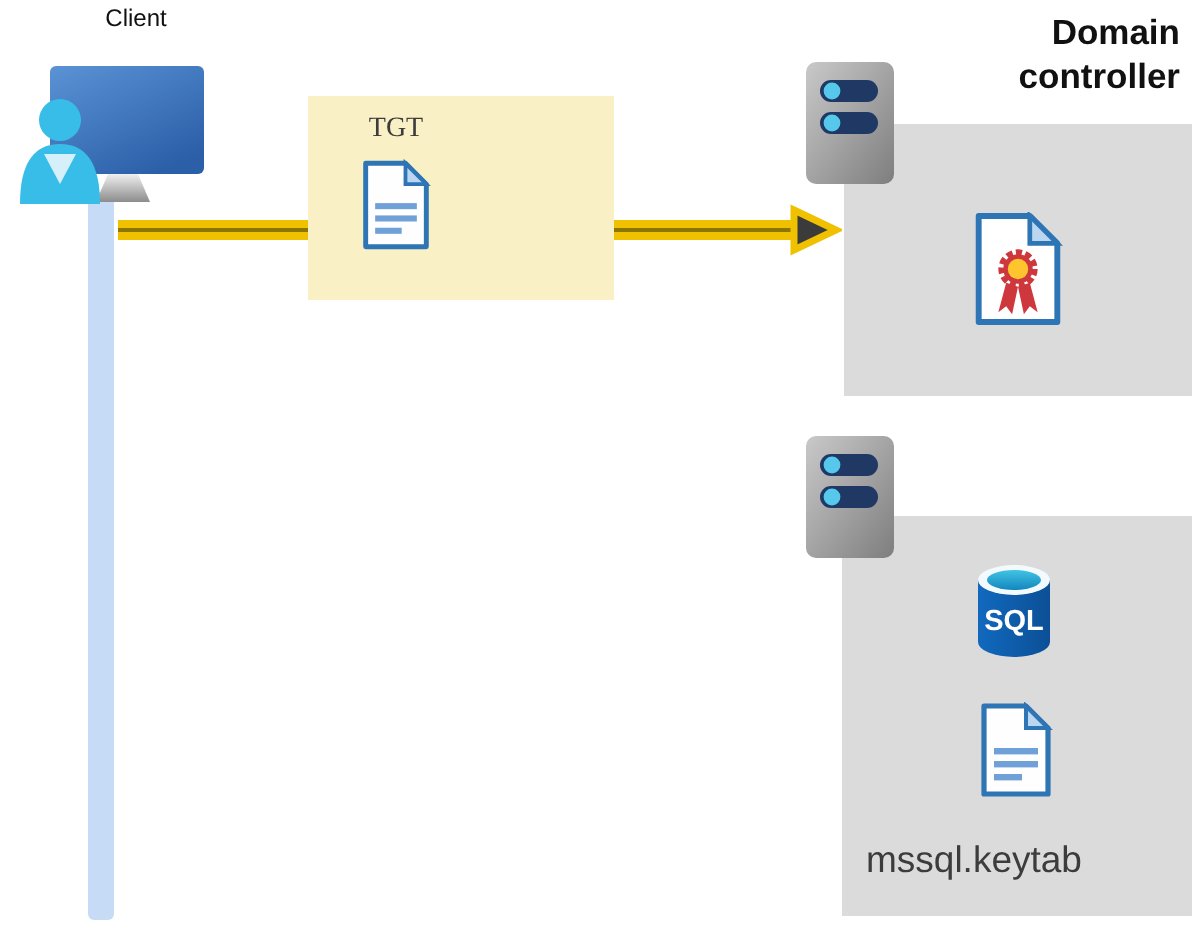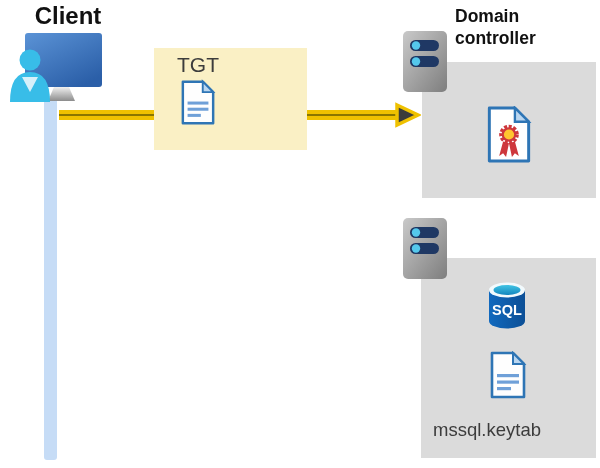--- a/index.html
+++ b/index.html
@@ -4,21 +4,21 @@
 <style>
   html,body{margin:0;padding:0;background:#ffffff;}
   #canvas{
     position:relative;width:600px;height:468px;background:#ffffff;overflow:hidden;
     font-family:"Liberation Sans",sans-serif;
   }
   .abs{position:absolute;}
   
   .client-label{
     left:18px;top:2px;width:100px;text-align:center;
-    font-size:24px;font-weight:700;color:var(--title-text);z-index:4;
+    font-size:12px;font-weight:400;color:var(--title-text);z-index:4;
   }
   .client-icon{left:5px;top:30px;width:105px;height:72px;z-index:2;}
   .v-line{
     left:44px;top:96px;width:13px;height:364px;
     background:var(--line-blue);border-radius:0 0 3px 3px;z-index:0;
   }
   
   .arrow-line{
     left:59px;top:110px;width:340px;height:10px;z-index:1;
     background:linear-gradient(to bottom,
@@ -28,31 +28,31 @@
   }
   .arrow-head{left:394px;top:101px;width:27px;height:28px;z-index:3;}
   
   .ticket-box{
     left:154px;top:48px;width:153px;height:102px;
     background:var(--box-yellow);z-index:2;
   }
   .ticket-col{position:absolute;top:7px;width:52px;text-align:center;}
   .ticket-col.tgt{left:18px;}
   .ticket-col.spn{left:73px;}
-  .ticket-label{font-size:21px;color:var(--muted-text);line-height:20px;}
+  .ticket-label{font-size:14px;color:var(--muted-text);line-height:20px;font-family:Liberation Serif, serif;}
   .ticket-col svg{margin-top:4px;}
   
   .dc-box{left:422px;top:62px;width:174px;height:136px;background:var(--box-gray);z-index:1;}
   .lx-box{left:421px;top:258px;width:175px;height:200px;background:var(--box-gray);z-index:1;}
   .server-icon{width:46px;height:63px;z-index:2;}
   .dc-server{left:402px;top:30px;}
   .lx-server{left:402px;top:217px;}
   .dc-label{
     left:455px;top:5px;width:135px;font-size:17.5px;font-weight:700;
-    color:var(--title-text);line-height:22px;z-index:2;
+    color:var(--title-text);line-height:22px;z-index:2;text-align:right;
   }
   .lx-label{
     left:457px;top:229px;width:135px;font-size:17.5px;font-weight:700;
     color:var(--title-text);line-height:22px;z-index:2;
   }
   .cert-icon{left:486px;top:106px;width:46px;height:57px;z-index:2;}
   .sql-icon{left:487px;top:281px;width:40px;height:48px;z-index:2;}
   .keytab-doc{left:489px;top:351px;width:38px;height:48px;z-index:2;}
   .keytab-label{
     left:433px;top:419px;width:175px;text-align:left;

